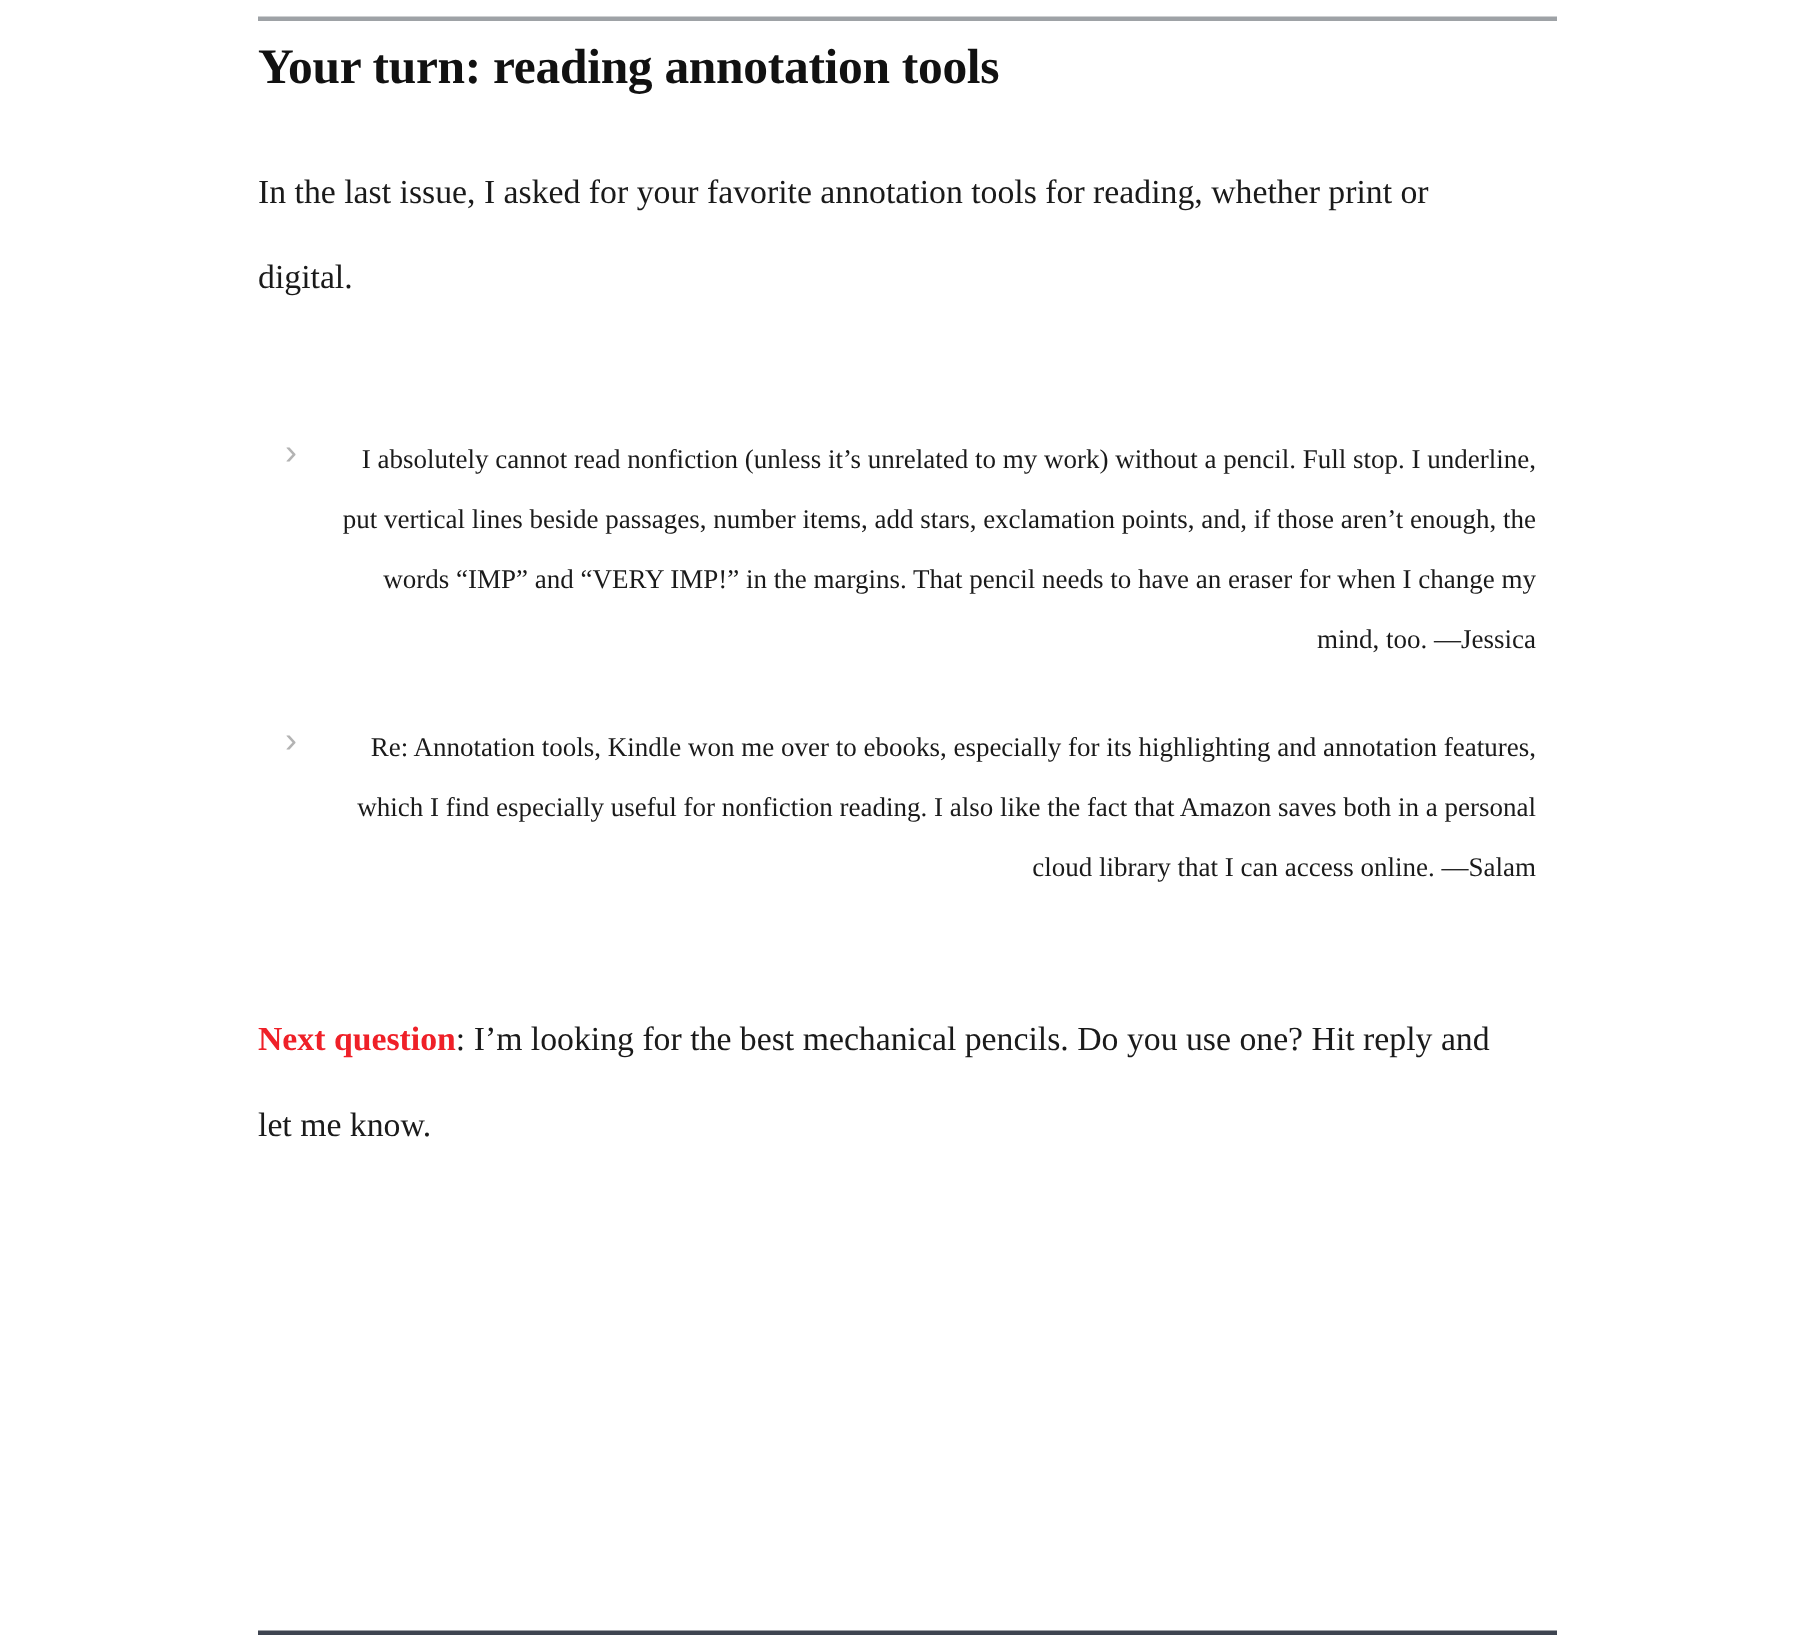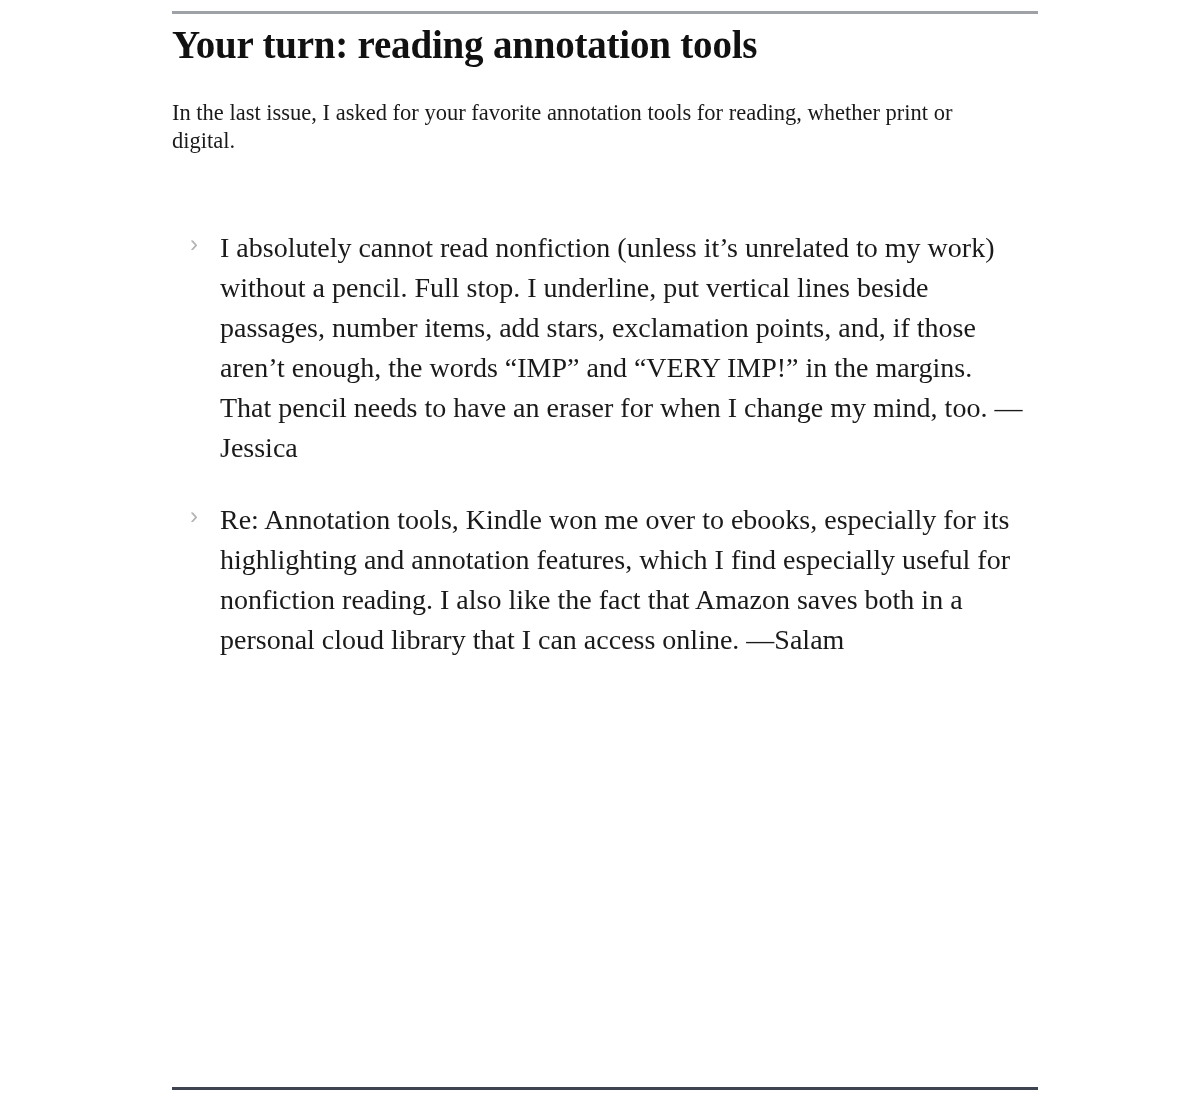--- a/index.html
+++ b/index.html
@@ -39,30 +39,30 @@
   }
   .content {
     position: absolute;
     left: 172px;
     top: 0;
     width: 860px;
   }
   h1.section-title {
     font-family: "Liberation Serif", "DejaVu Serif", serif;
     font-weight: bold;
-    font-size: 39px;
+    font-size: 33px;
     line-height: 40px;
     letter-spacing: -0.2px;
     color: #111111;
     margin: 0;
     padding-top: 25px;
   }
   p.body-text {
     font-size: 22.5px;
-    line-height: 28px;
+    line-height: 57px;
     color: #1a1a1a;
     margin: 0;
     width: 848px;
   }
   .intro-para {
     padding-top: 34px;
   }
   .quote-list {
     list-style: none;
     margin: 0;
@@ -87,24 +87,25 @@
     height: 30px;
     line-height: 30px;
     color: #b3b3b3;
     font-size: 24px;
     font-family: "Liberation Sans", sans-serif;
     font-weight: 300;
     text-align: left;
     user-select: none;
   }
   .quote-text {
-    font-size: 28px;
+    font-size: 18px;
     line-height: 40px;
     color: #1a1a1a;
     display: block;
+    text-align: right;
   }
   .next-question-para {
     padding-top: 66px;
   }
   .next-question-label {
     font-weight: bold;
     color: #ef2028;
   }
   .closing-para {
     padding-top: 66px;
@@ -134,19 +135,20 @@
         <span class="quote-text">I absolutely cannot read nonfiction (unless it’s unrelated to my work) without a pencil. Full stop. I underline, put vertical lines beside passages, number items, add stars, exclamation points, and, if those aren’t enough, the words “IMP” and “VERY IMP!” in the margins. That pencil needs to have an eraser for when I change my mind, too. —Jessica</span>
       </li>
 
       <li class="quote-item">
         <span class="chevron-bullet">›</span>
         <span class="quote-text">Re: Annotation tools, Kindle won me over to ebooks, especially for its highlighting and annotation features, which I find especially useful for nonfiction reading. I also like the fact that Amazon saves both in a personal cloud library that I can access online. —Salam</span>
       </li>
 
     </ul>
 
+    <p class="body-text next-question-para"><span class="next-question-label">Next question</span><span>: I’m looking for the best mechanical pencils. Do you use one? Hit reply and let me know.</span></p>
 
 
   </div>
 
   <div class="rule-bottom"></div>
 
 </div>
 
 </body></html>

